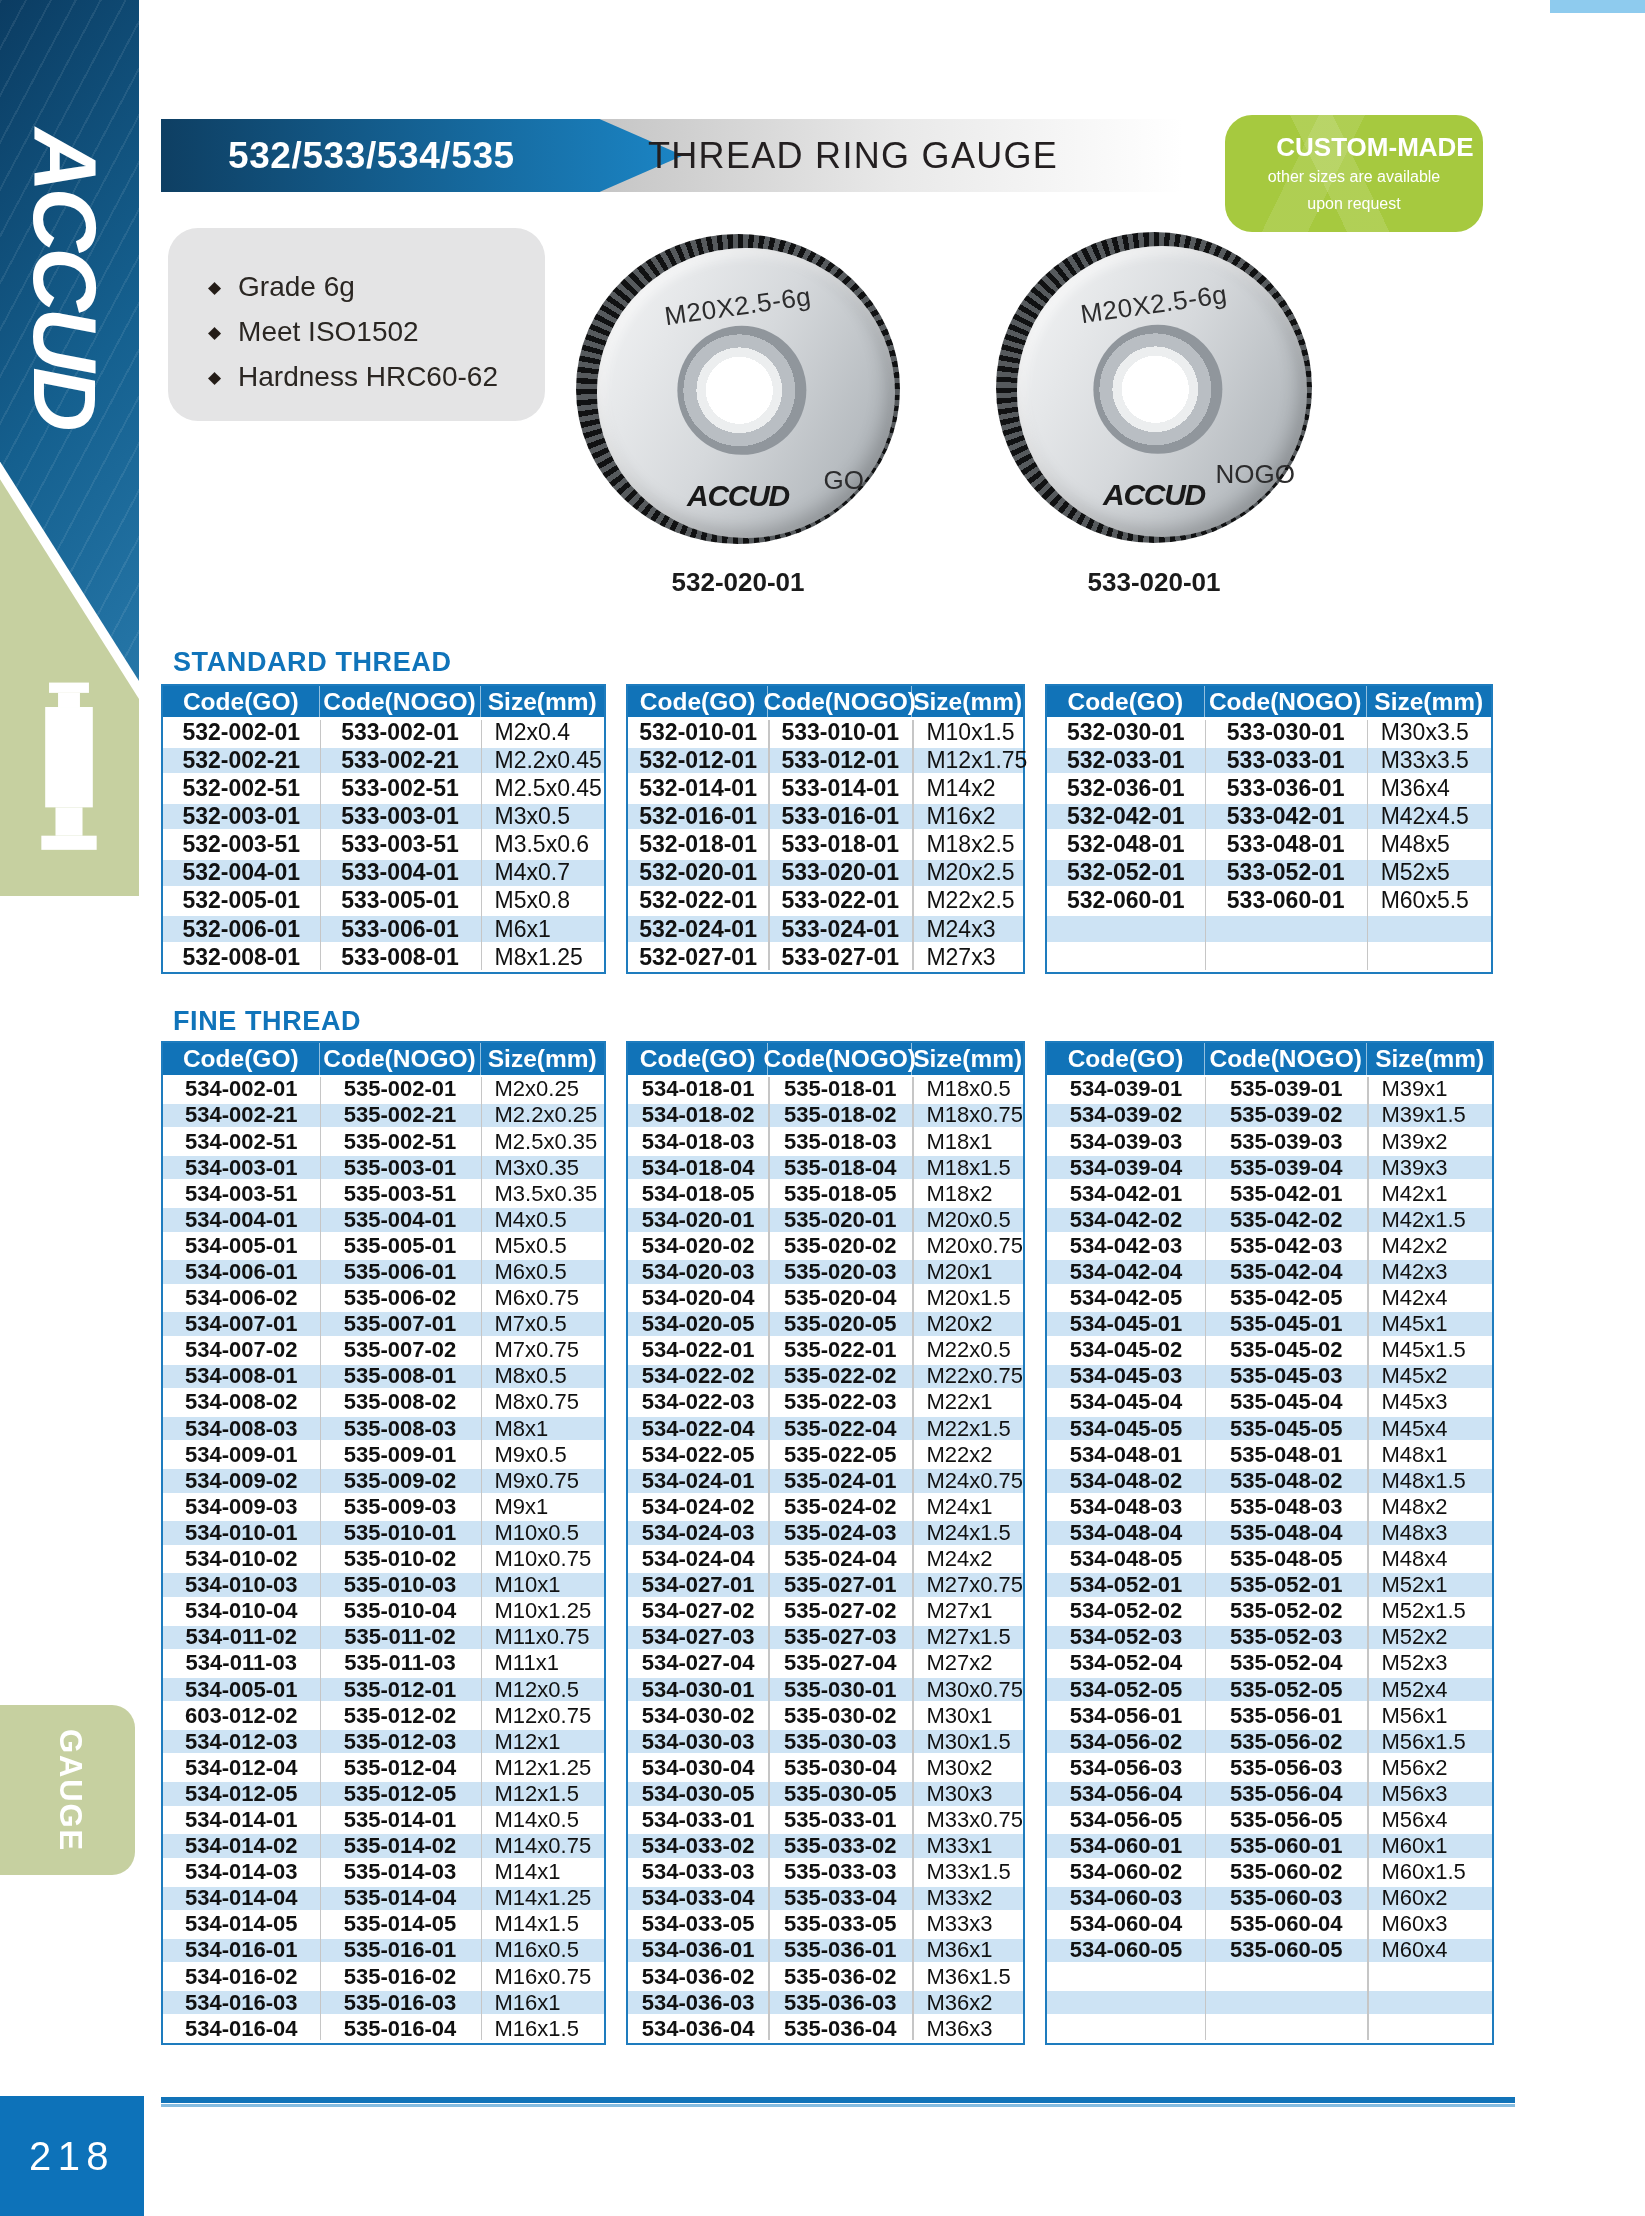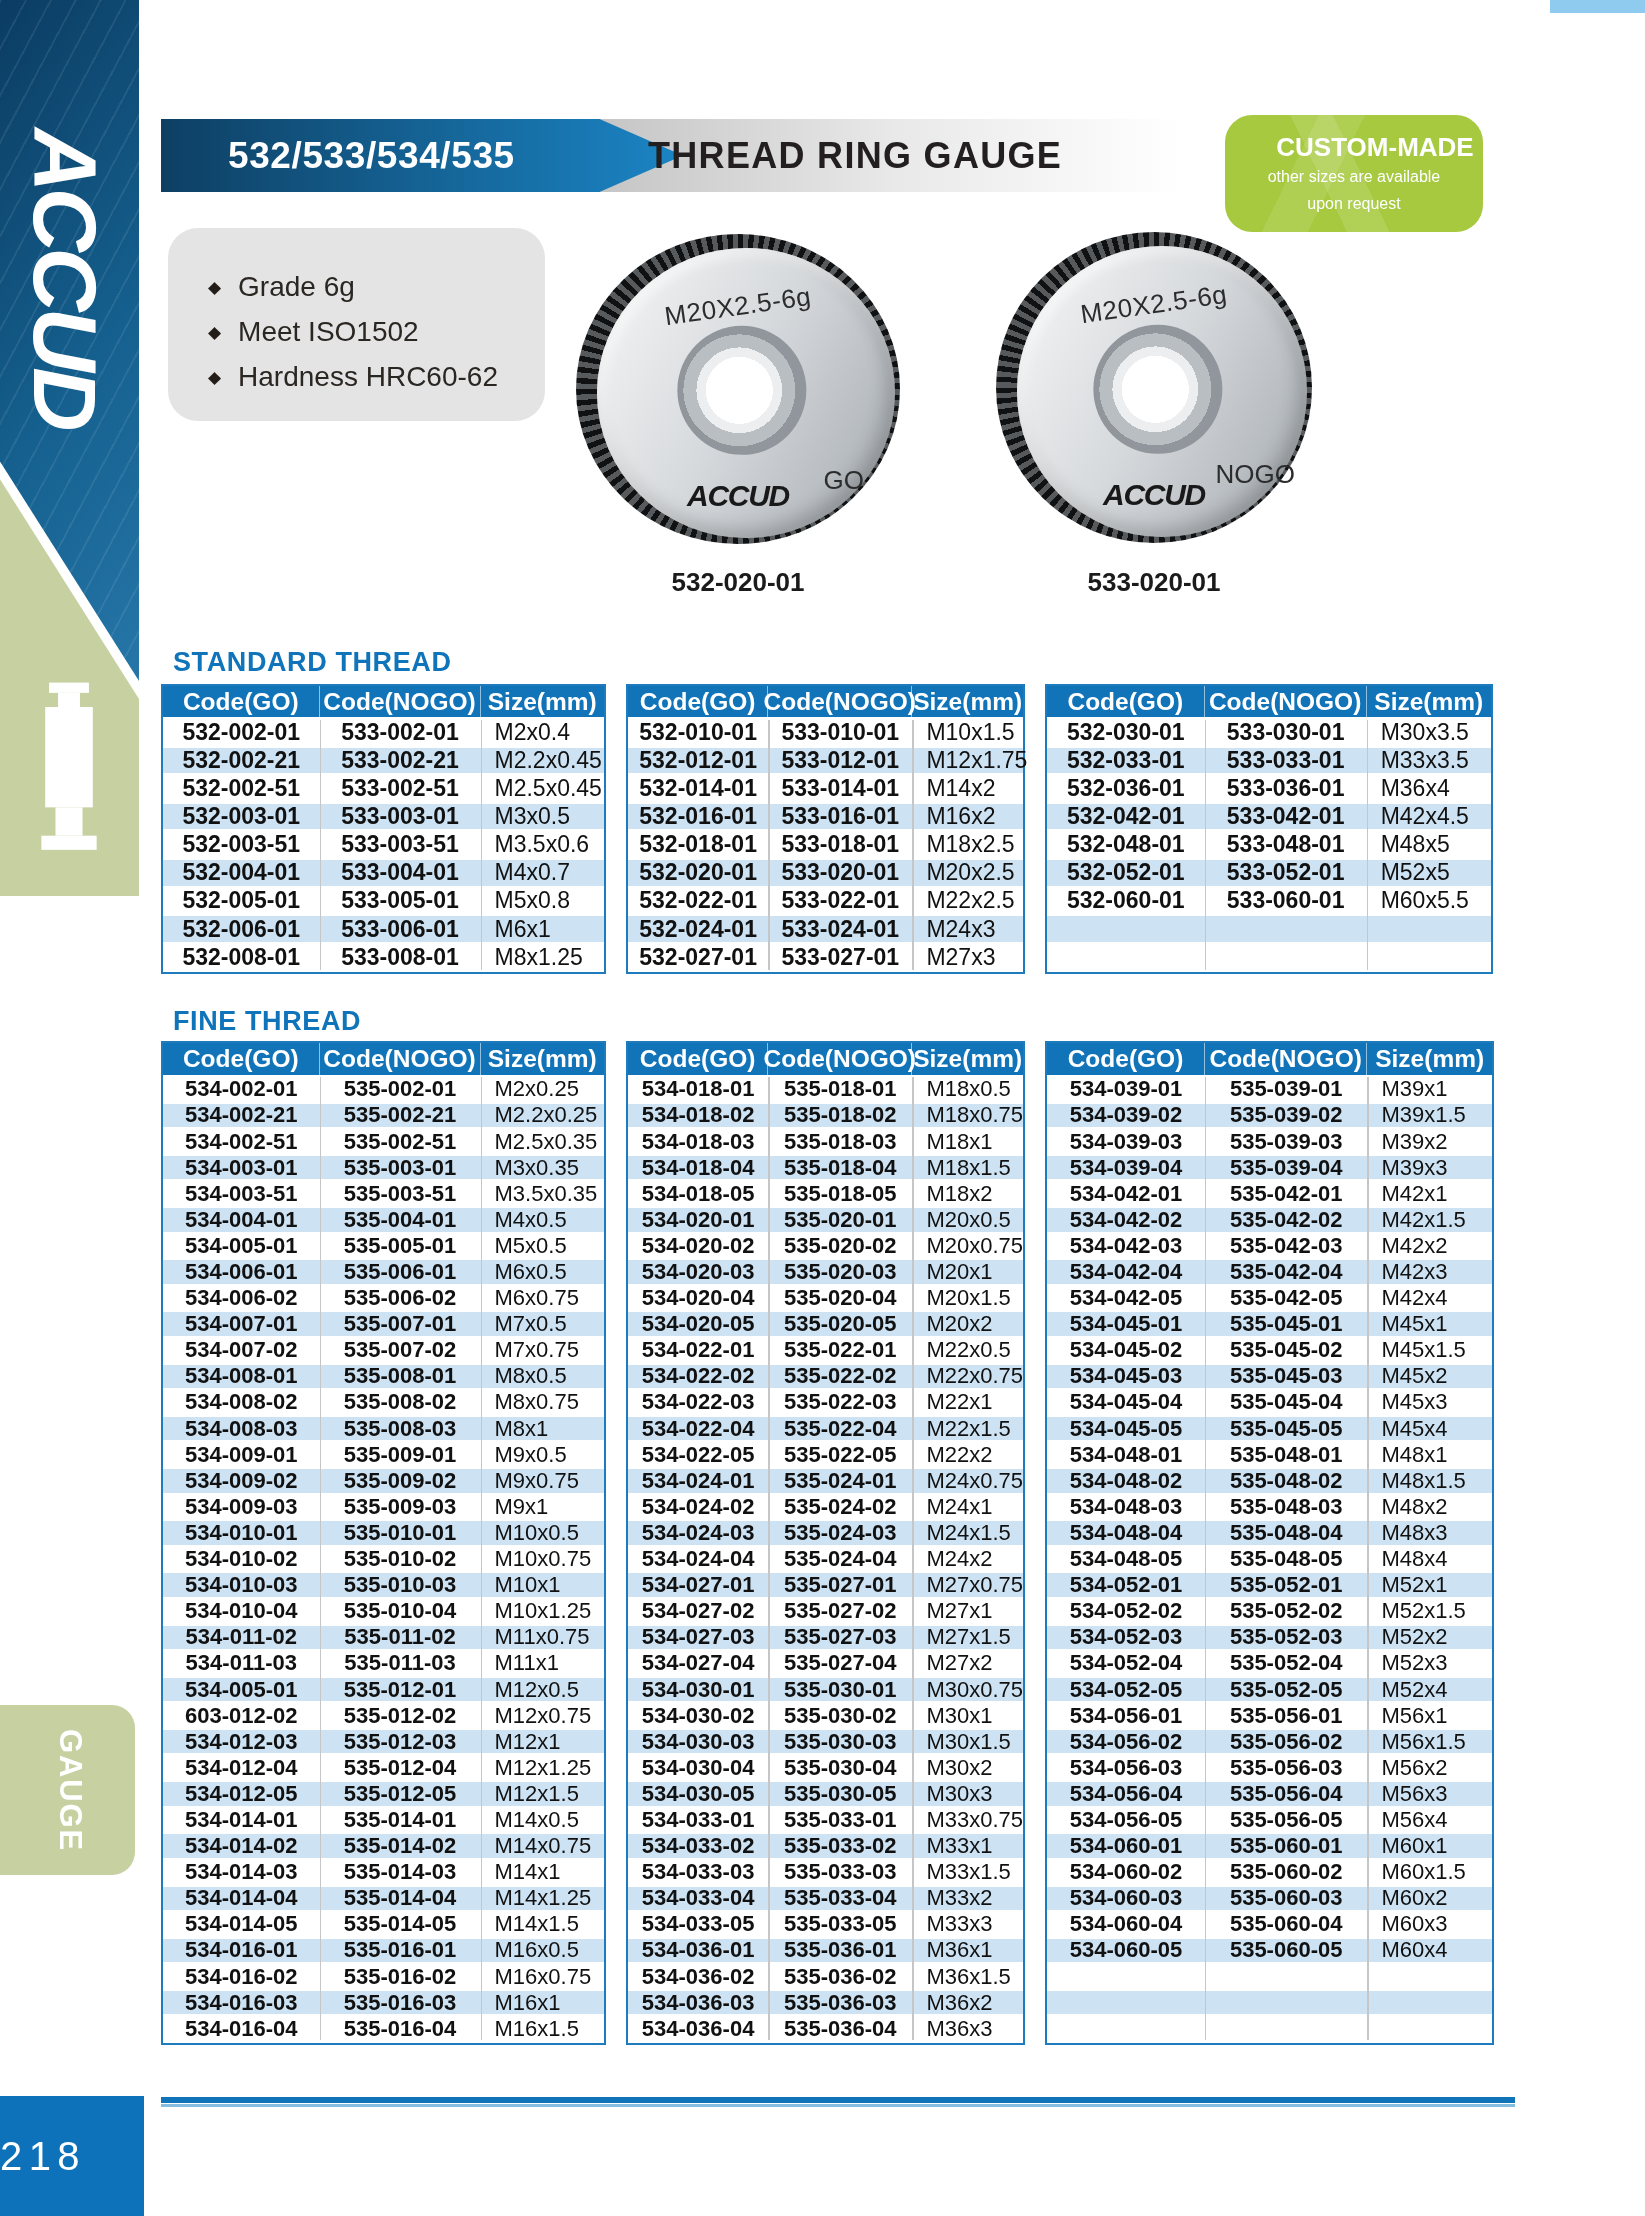--- a/index.html
+++ b/index.html
@@ -46,21 +46,21 @@
   }
   .banner {
     position:absolute; left:161px; top:119px; width:522px; height:73px;
     background:linear-gradient(to right,var(--banner-navy,#0e3f63),var(--banner-blue,#1b85c5));
     clip-path:polygon(0 0,84% 0,100% 50%,84% 100%,0 100%);
     display:flex; align-items:center;
   }
   .banner span { color:#fff; font-weight:bold; font-size:37px; padding-left:34px; letter-spacing:0.6px;margin-left:33px; }
   .page-title {
     position:absolute; left:648px; top:119px; height:73px; display:flex; align-items:center;
-    color:var(--title-ink,#231f20); font-weight:bold; font-size:36px; letter-spacing:1.3px;
+    color:var(--title-ink,#231f20); font-weight:normal; font-size:36px; letter-spacing:1.3px;
   }
   .badge {
     position:absolute; left:1225px; top:115px; width:258px; height:117px;
     background:var(--badge-green,#a6c93f); border-radius:27px; color:#fff; text-align:center;
     overflow:hidden;
   }
   .badge::before{
     content:""; position:absolute; inset:-13px;
     background:
       linear-gradient(64deg, transparent 40%, rgba(255,255,255,.12) 40% 52%, transparent 52%),
@@ -115,21 +115,21 @@
   .code { justify-content:center; font-weight:bold; color:#111; }
   .size { padding-left:14px; font-weight:400; color:#111; }
   .vline { position:absolute; width:1.3px; background:#c6c6c6; top:34px; bottom:2.6px; }
   .v1 { left:35.5%; } .v2 { left:72%; }
 
   
   .foot-rule  { position:absolute; left:161px; top:2097px; width:1354px; height:5.8px; background:var(--thead-blue,#1173b8); }
   .foot-rule2 { position:absolute; left:161px; top:2104px; width:1354px; height:2.6px; background:#85bce0; }
   .page-num {
     position:absolute; left:0; top:2096px; width:144px; height:121px;
-    background:var(--page-blue,#0d72b9); color:#fff; display:flex; align-items:center; 
+    background:var(--page-blue,#0d72b9); color:#fff; display:flex; align-items:center; justify-content:center;
     font-size:40px; letter-spacing:6.4px;
   }
 </style>
 </head>
 <body>
 
 <div class="page">
 
   <div class="side-photo">
     <div class="blue"></div>

